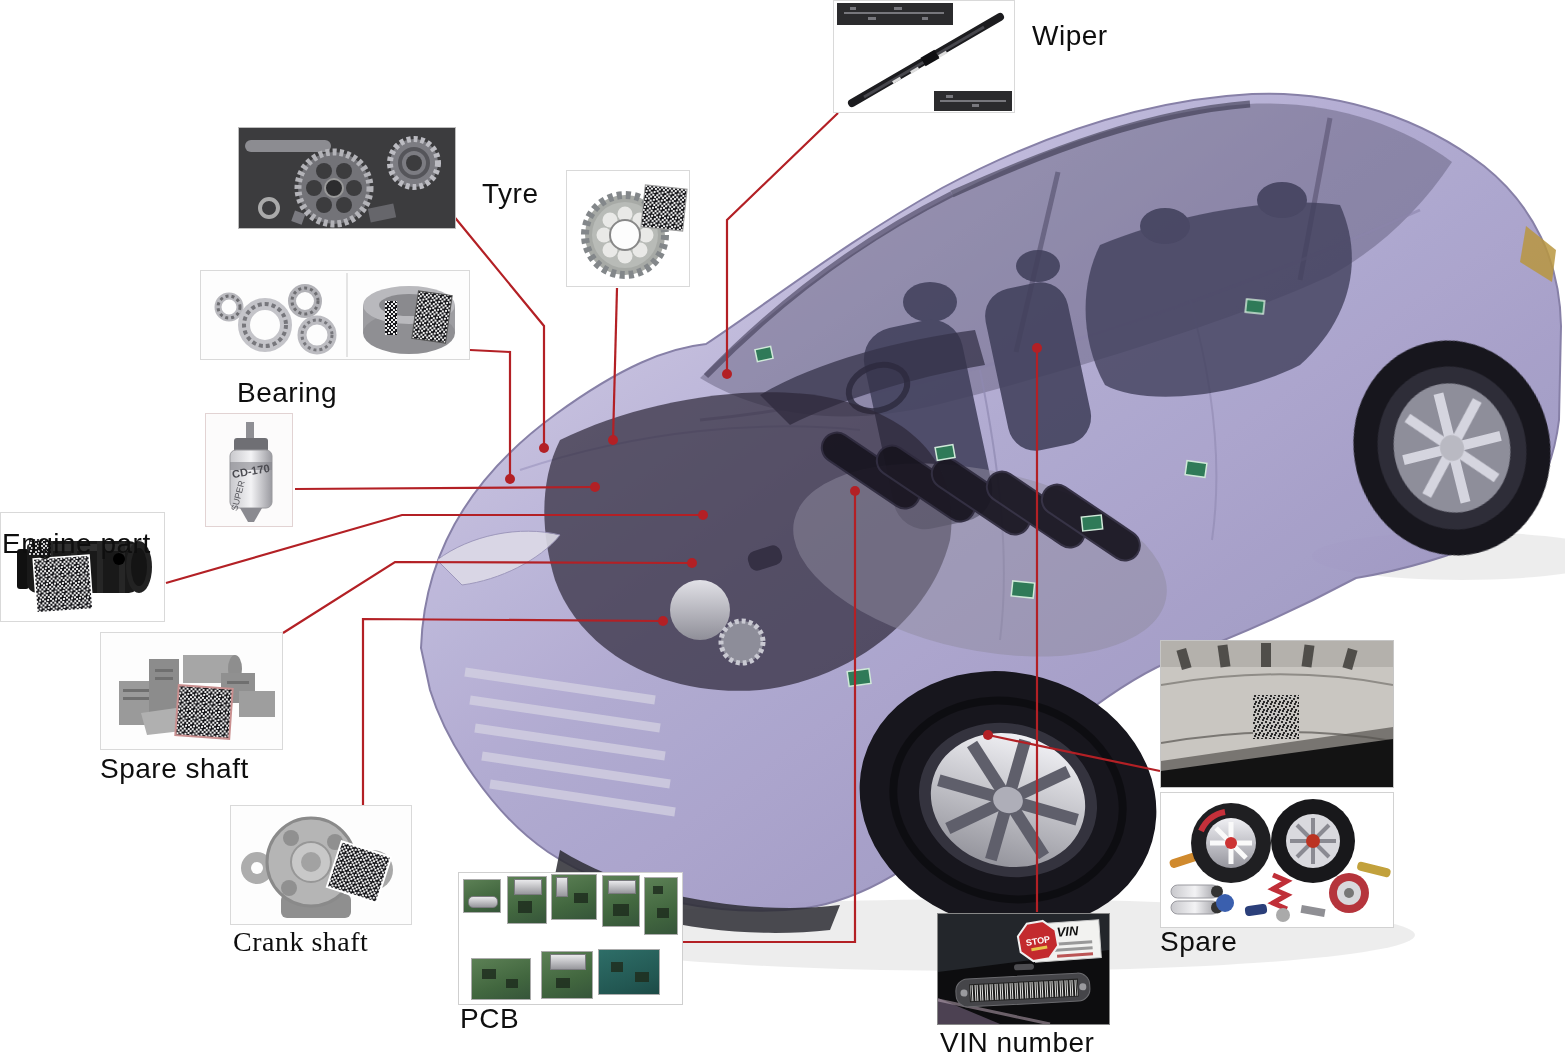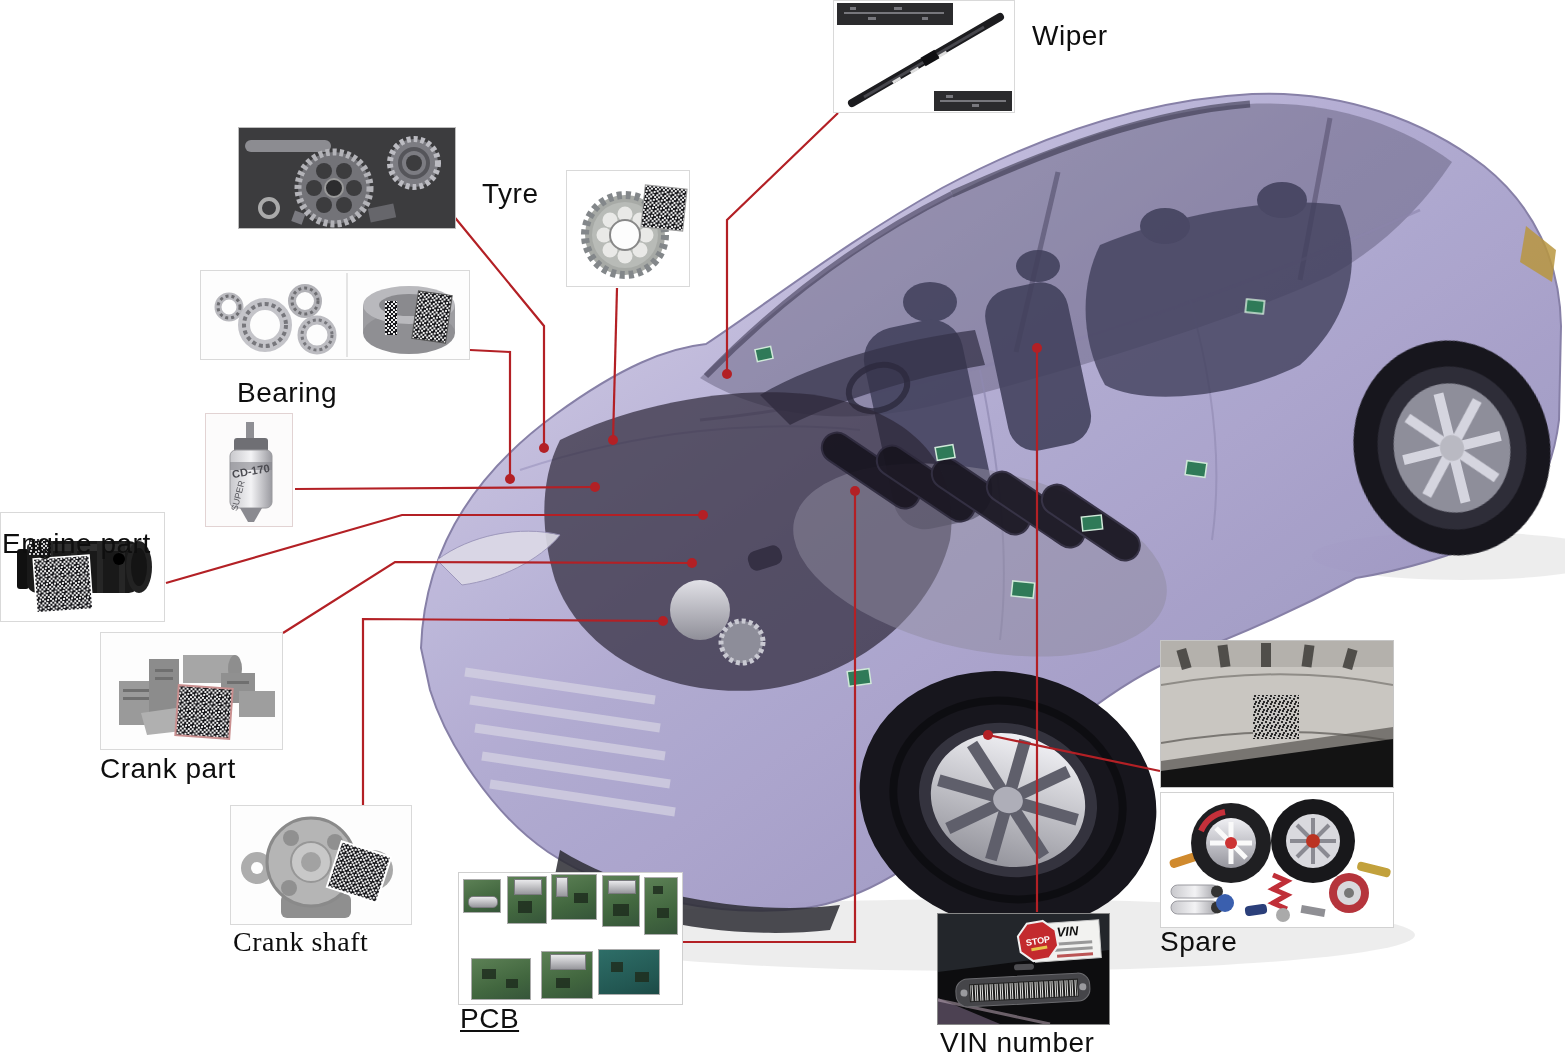--- a/index.html
+++ b/index.html
@@ -495,19 +495,19 @@
       <rect x="84" y="112" width="22" height="10" rx="4" fill="#2b3f7a" transform="rotate(-8 95 117)"></rect>
       <circle cx="122" cy="122" r="7" fill="#aaa"></circle>
       <rect x="140" y="114" width="24" height="8" fill="#8f8f94" transform="rotate(10 152 118)"></rect>
     </svg>
   </figure>
 
   <div class="label" style="left:1016px;top:20px;margin-left:16px;">Wiper</div>
   <div class="label" style="left:482px;top:178px;">Tyre</div>
   <div class="label" style="left:201px;top:377px;margin-left:36px;">Bearing</div>
   <div class="label" style="left:2px;top:480px;margin-top:48px;">Engine part</div>
-  <div class="label" style="left:100px;top:753px;">Crank part</div>
+  <div class="label" style="left:100px;top:753px;">Spare shaft</div>
   <div class="label" style="left:233px;top:926px;font-family:Liberation Serif, serif;">Crank shaft</div>
-  <div class="label" style="left:460px;top:1003px;text-decoration:underline;">PCB</div>
+  <div class="label" style="left:460px;top:1003px;">PCB</div>
   <div class="label" style="left:940px;top:1027px;">VIN number</div>
   <div class="label" style="left:1160px;top:926px;">Spare</div>
 
 </div>
 
 </body></html>

